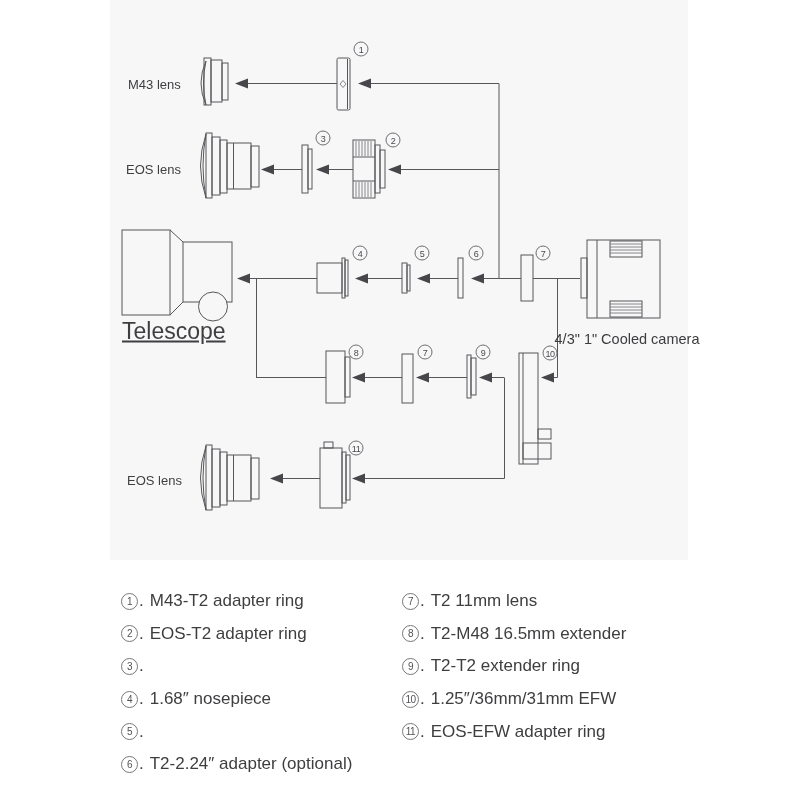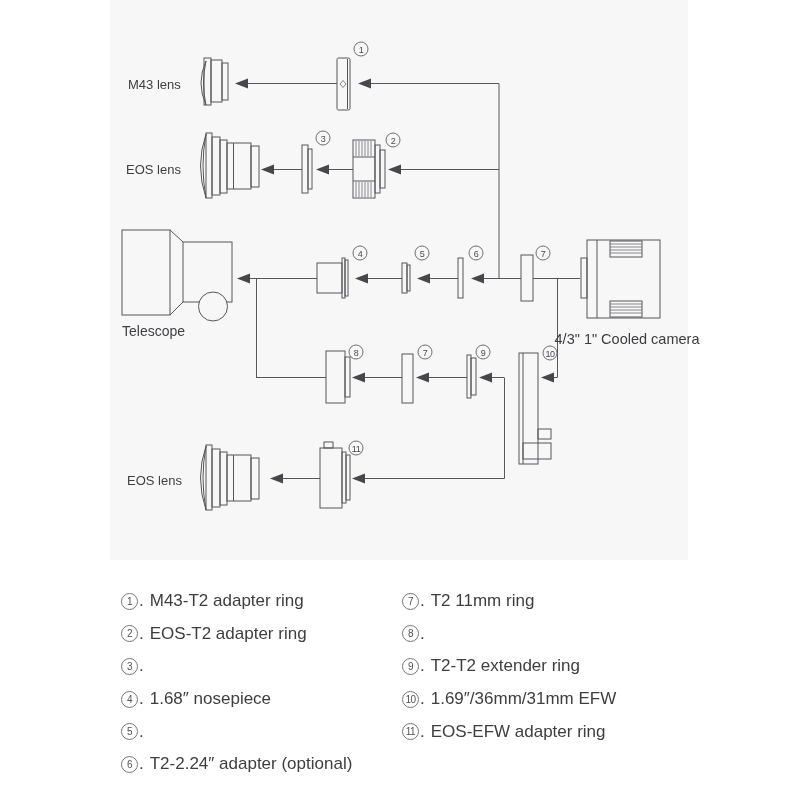--- a/index.html
+++ b/index.html
@@ -5,21 +5,21 @@
   html,body{margin:0;padding:0;background:#ffffff;}
   .stage{position:relative;width:800px;height:800px;background:#ffffff;overflow:hidden;
          font-family:"Liberation Sans",sans-serif;}
   .panel{position:absolute;left:110px;top:0;width:578px;height:560px;background:#f7f7f8;}
   .diagram-svg{position:absolute;left:0;top:0;}
   .ln{stroke:#57575a;stroke-width:1;fill:none;}
   .ln-thin{stroke:#6a6a6e;stroke-width:0.8;fill:none;}
   .arw{fill:#47474b;stroke:none;}
   .fillbg{fill:#f7f7f8;}
   .lbl{position:absolute;transform:translateY(-50%);font-size:13px;color:#3f3f42;white-space:nowrap;}
-  .lbl-telescope{font-size:14px;}
+  .lbl-telescope{font-size:23px;text-decoration:underline;}
   .cam-lbl{position:absolute;left:552px;top:330px;width:150px;text-align:center;color:#3c3c3f;}
   .cam-lbl .l1{font-size:14.5px;line-height:18px;}
   .cam-lbl .l2{font-size:13.5px;line-height:18px;}
   .badge{position:absolute;transform:translate(-50%,-50%);width:15px;height:15px;border:1px solid #6f6f73;
          border-radius:50%;display:flex;align-items:center;justify-content:center;
          font-size:9px;letter-spacing:-0.5px;color:#4a4a4e;box-sizing:border-box;background:transparent;}
   .legend-col{position:absolute;top:585px;list-style:none;margin:0;padding:0;}
   .legend-col.left{left:121px;}
   .legend-col.right{left:402px;}
   .litem{height:32.6px;display:flex;align-items:center;font-size:17px;color:#3e3e40;white-space:nowrap;}
@@ -245,35 +245,36 @@
       <span class="lnum">6</span>
         <span class="ldot">.</span>
         <span class="ltxt">T2-2.24″ adapter (optional)</span>
     </li>
   </ul>
 
   <ul class="legend-col right">
     <li class="litem">
       <span class="lnum">7</span>
         <span class="ldot">.</span>
-        <span class="ltxt">T2 11mm ring</span>
+        <span class="ltxt">T2 11mm lens</span>
     </li>
     <li class="litem">
       <span class="lnum">8</span>
         <span class="ldot">.</span>
+        <span class="ltxt">T2-M48 16.5mm extender</span>
     </li>
     <li class="litem">
       <span class="lnum">9</span>
         <span class="ldot">.</span>
         <span class="ltxt">T2-T2 extender ring</span>
     </li>
     <li class="litem">
       <span class="lnum">10</span>
         <span class="ldot">.</span>
-        <span class="ltxt">1.69″/36mm/31mm EFW</span>
+        <span class="ltxt">1.25″/36mm/31mm EFW</span>
     </li>
     <li class="litem">
       <span class="lnum">11</span>
         <span class="ldot">.</span>
         <span class="ltxt">EOS-EFW adapter ring</span>
     </li>
   </ul>
 
 </div>
 

